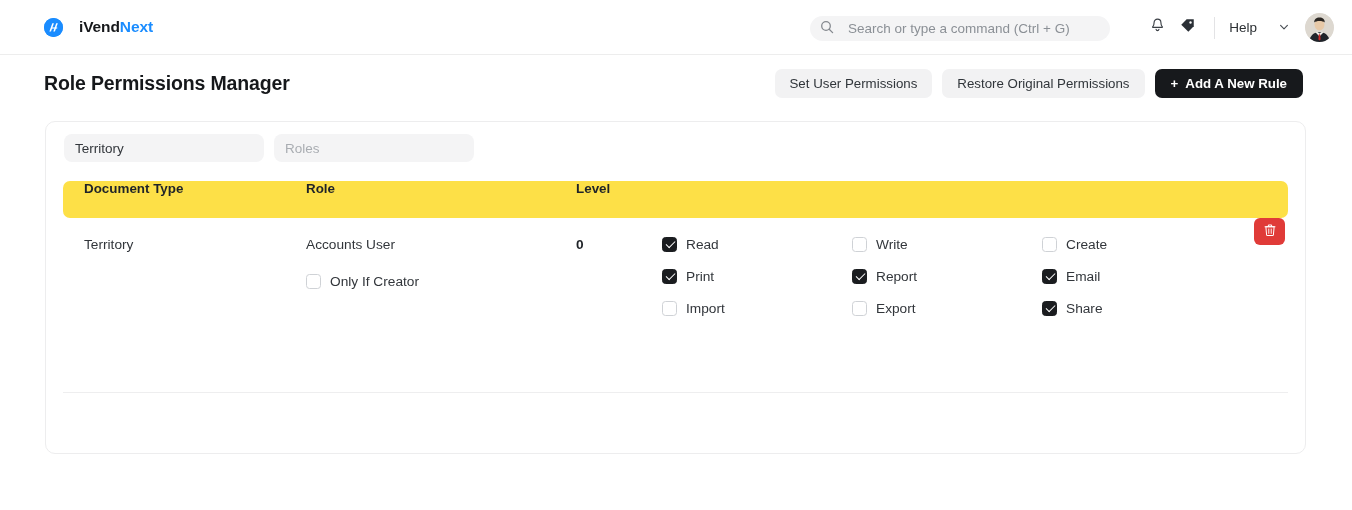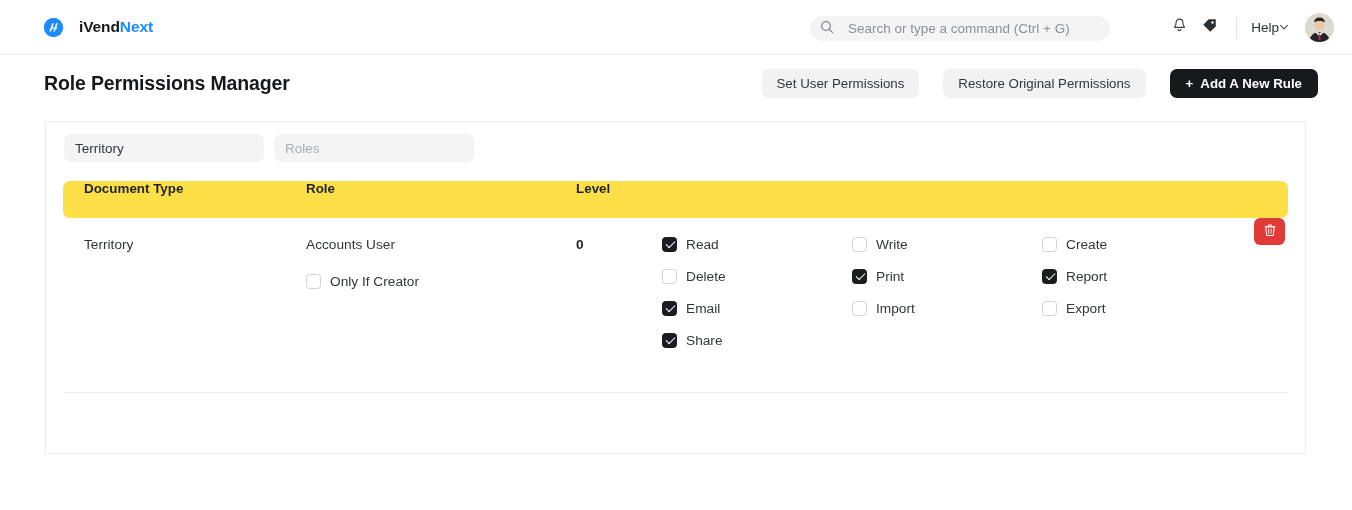--- a/index.html
+++ b/index.html
@@ -83,21 +83,21 @@
     display: flex; align-items: center; justify-content: center;
     cursor: pointer;
     border-radius: 5px;
   }
   .nav-div {
     width: 1px; height: 22px;
     background: #e3e3e5;
     margin: 0 12px;
   }
   .help-btn {
-    display: flex; align-items: center; gap: 0;
+    display: flex; align-items: center; gap: 22px;
     font-size: 13.5px; color: #2b2f33;
     cursor: pointer;
     padding: 4px 2px;
   }
   .avatar {
     width: 29px; height: 29px;
     border-radius: 50%;
     margin-left: 14px;
     overflow: hidden;
     cursor: pointer;
@@ -115,24 +115,24 @@
   }
   .page-title {
     margin-left: 44px;
     font-size: 19.5px;
     font-weight: bold;
     color: #16181b;
     letter-spacing: -0.15px;
   }
   .actions {
     position: absolute;
-    right: 34px;
+    right: 49px;
     display: flex;
     align-items: flex-start;
-    gap: 24px;
+    gap: 10px;
   }
   .btn {
     font-family: "Liberation Sans", sans-serif;
     font-size: 13.3px;
     border: 0;
     border-radius: 7px;
     height: 29px;
     padding: 0 15px;
     cursor: pointer;
     white-space: nowrap;
@@ -147,21 +147,21 @@
   }
   .btn-dark .plus { margin-right: 7px; font-weight: bold; }
 
   
   .card {
     position: absolute;
     left: 45px; top: 121px;
     width: 1261px; height: 333px;
     background: #ffffff;
     border: 1px solid #ededee;
-    border-radius: 0;
+    border-radius: 10px;
   }
   .filters {
     display: flex;
     gap: 10px;
     padding: 12px 0 0 18px;
   }
   .filter-input {
     width: 200px; height: 28px;
     background: #f4f4f5;
     border: 0; outline: 0;
@@ -381,24 +381,20 @@
           <div class="perm-item">
             <span class="cb off"></span>
             <span class="perm-label">Write</span>
           </div>
 
           <div class="perm-item">
             <span class="cb off"></span>
             <span class="perm-label">Create</span>
           </div>
           <div class="perm-item">
-            <span class="cb off"></span>
-            <span class="perm-label">Delete</span>
-          </div>
-          <div class="perm-item">
             <span class="cb on"></span>
             <span class="perm-label">Print</span>
           </div>
 
           <div class="perm-item">
             <span class="cb on"></span>
             <span class="perm-label">Report</span>
           </div>
           <div class="perm-item">
             <span class="cb on"></span>

